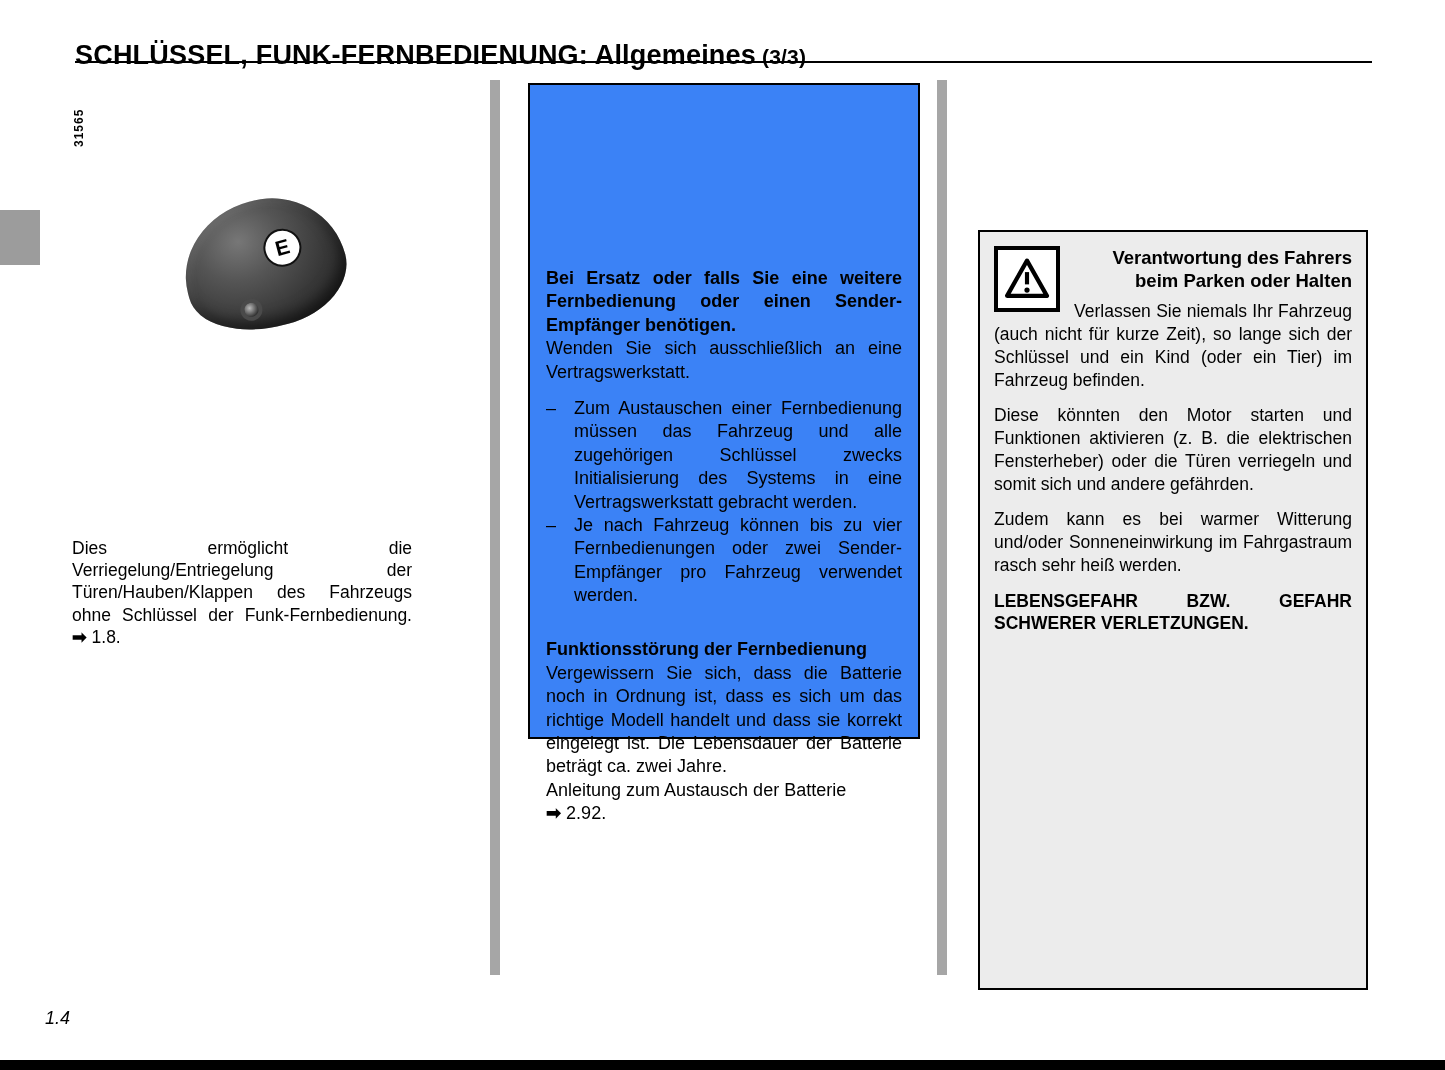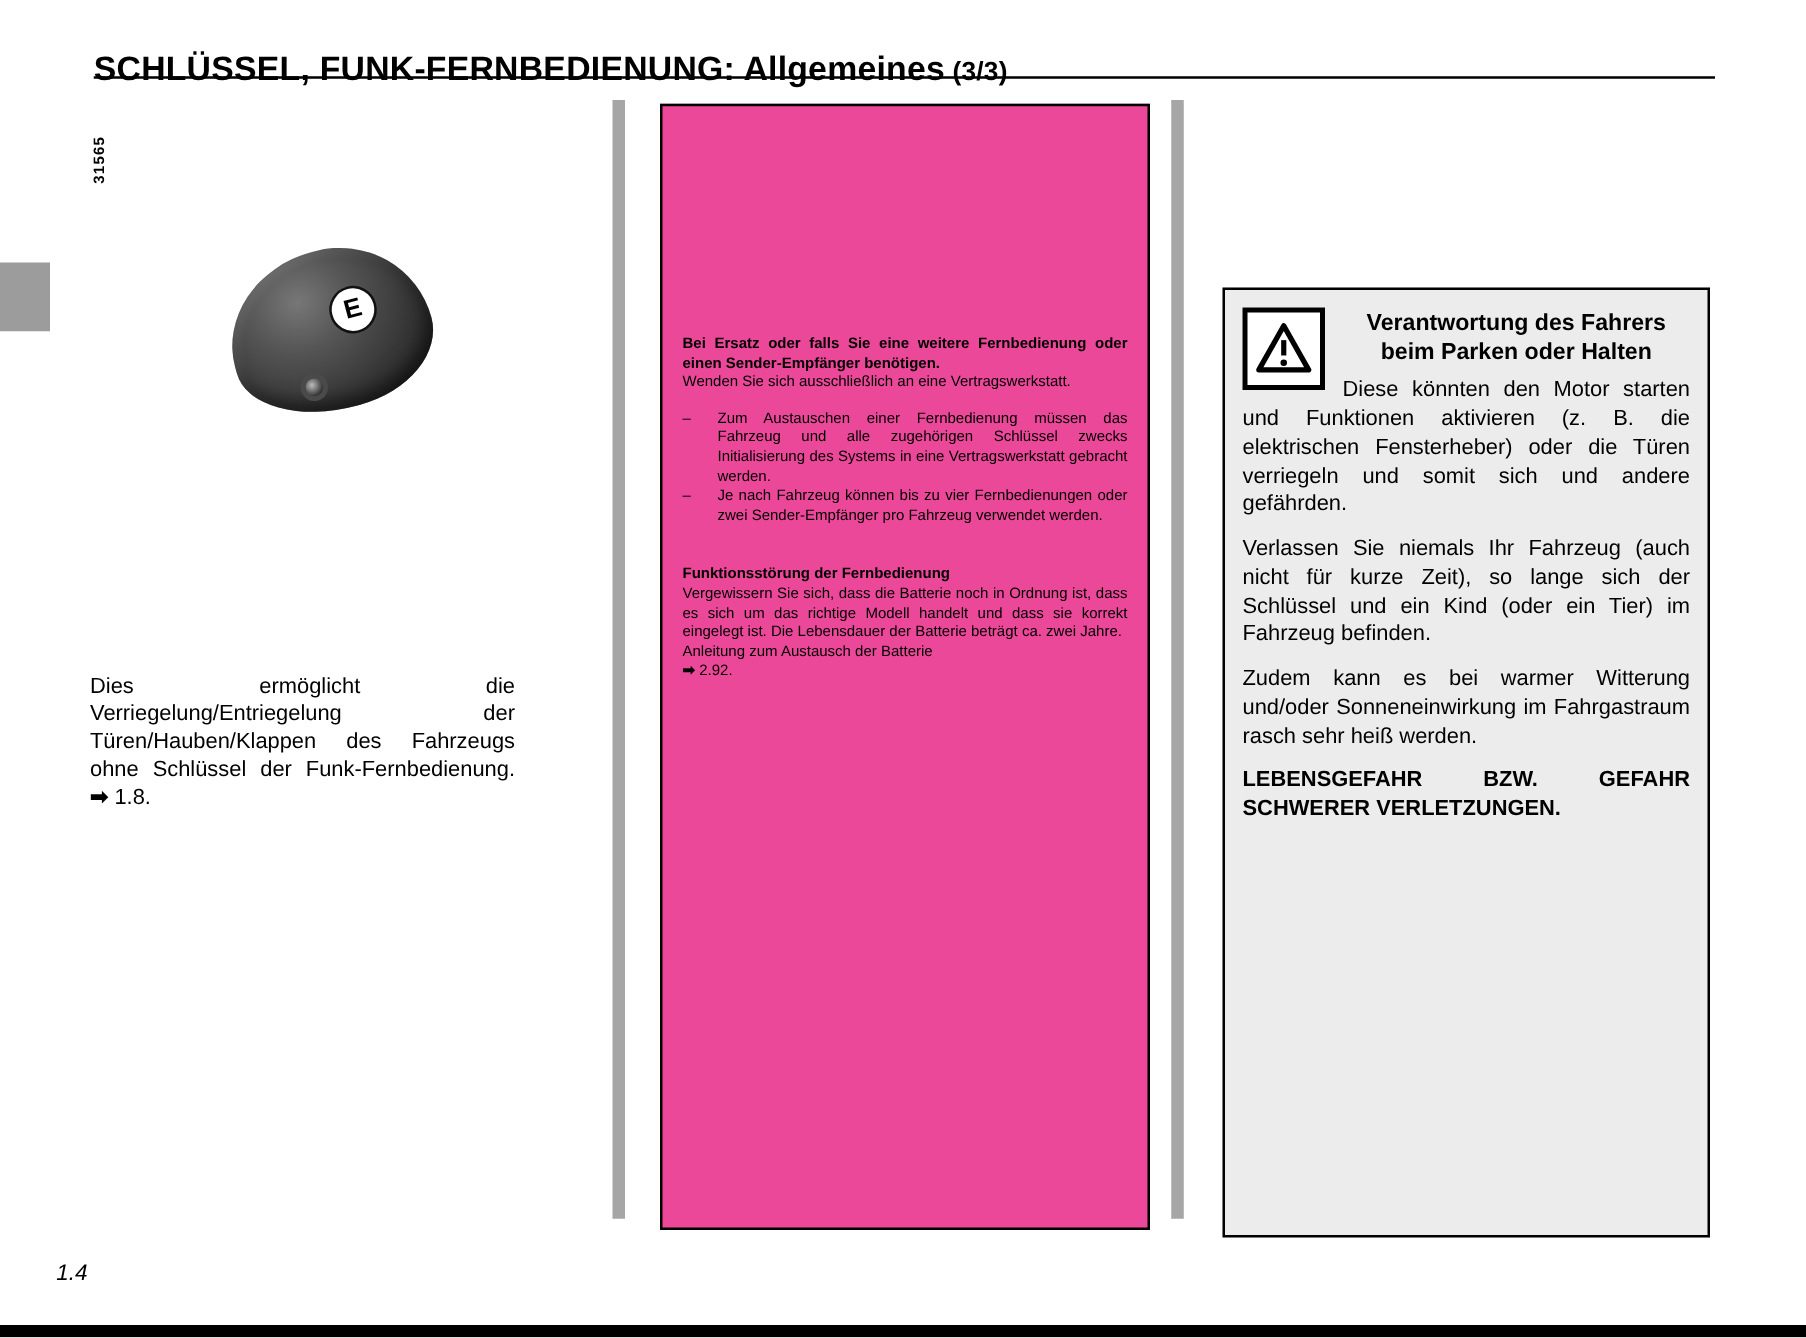--- a/index.html
+++ b/index.html
@@ -132,26 +132,26 @@
   }
   .sep-bar.first  { left: 490px; }
   .sep-bar.second { left: 937px; }
 
   
   .middle-box {
     position: absolute;
     left: 528px;
     top: 83px;
     width: 392px;
-    height: 901px;
+    height: 656px;
     box-sizing: border-box;
     border: 2px solid #000;
-    background: #ec4899;
+    background: #3b82f6;
     padding: 182px 16px 16px 16px;
-    font-size: 12px;
+    font-size: 18px;
     line-height: 1.3;
     text-align: justify;
   }
   .middle-box p { margin: 0; }
   .middle-box .lead-bold { font-weight: bold; }
   .middle-box .list { margin-top: 13px; }
   .list-item { display: flex; }
   .list-item .marker { width: 28px; flex: 0 0 28px; }
   .list-item .item-text { flex: 1; text-align: justify; }
   .middle-box .malfunction { margin-top: 31px; }
@@ -180,21 +180,21 @@
     background: #fff;
     margin: 2px 14px 8px 0;
     display: flex;
     align-items: center;
     justify-content: center;
   }
   .warning-heading {
     font-weight: bold;
     font-size: 18.5px;
     line-height: 1.25;
-    text-align: center;
+    text-align: right;
     padding-top: 2px;
     margin-bottom: 8px;
   }
   .warning-box p { margin: 0 0 13px 0; }
   .danger-bold { font-weight: bold; }
 
   
   .page-number {
     position: absolute;
     left: 45px;
@@ -265,22 +265,22 @@
 
   <div class="warning-box">
     <div class="warning-icon">
       <svg width="46" height="46" viewBox="0 0 60 60" aria-hidden="true">
         <path d="M30 6 L56 52 H4 Z" fill="none" stroke="#000" stroke-width="5.5" stroke-linejoin="round"></path>
         <rect x="27.3" y="21" width="5.4" height="16" fill="#000"></rect>
         <circle cx="30" cy="44.5" r="3.4" fill="#000"></circle>
       </svg>
     </div>
     <div class="warning-heading">Verantwortung des Fahrers beim Parken oder Halten</div>
+    <p>Verlassen Sie niemals Ihr Fahrzeug (auch nicht für kurze Zeit), so lange sich der Schlüssel und ein Kind (oder ein Tier) im Fahrzeug befinden.</p>
     <p>Diese könnten den Motor starten und Funktionen aktivieren (z. B. die elektrischen Fensterheber) oder die Türen verriegeln und somit sich und andere gefährden.</p>
-    <p>Verlassen Sie niemals Ihr Fahrzeug (auch nicht für kurze Zeit), so lange sich der Schlüssel und ein Kind (oder ein Tier) im Fahrzeug befinden.</p>
     <p>Zudem kann es bei warmer Witterung und/oder Sonneneinwirkung im Fahrgastraum rasch sehr heiß werden.</p>
     <p class="danger-bold">LEBENSGEFAHR BZW. GEFAHR SCHWERER VERLETZUNGEN.</p>
   </div>
 
   <div class="page-number">1.4</div>
   <div class="bottom-bar"></div>
 
 </div>
 
 </body></html>

